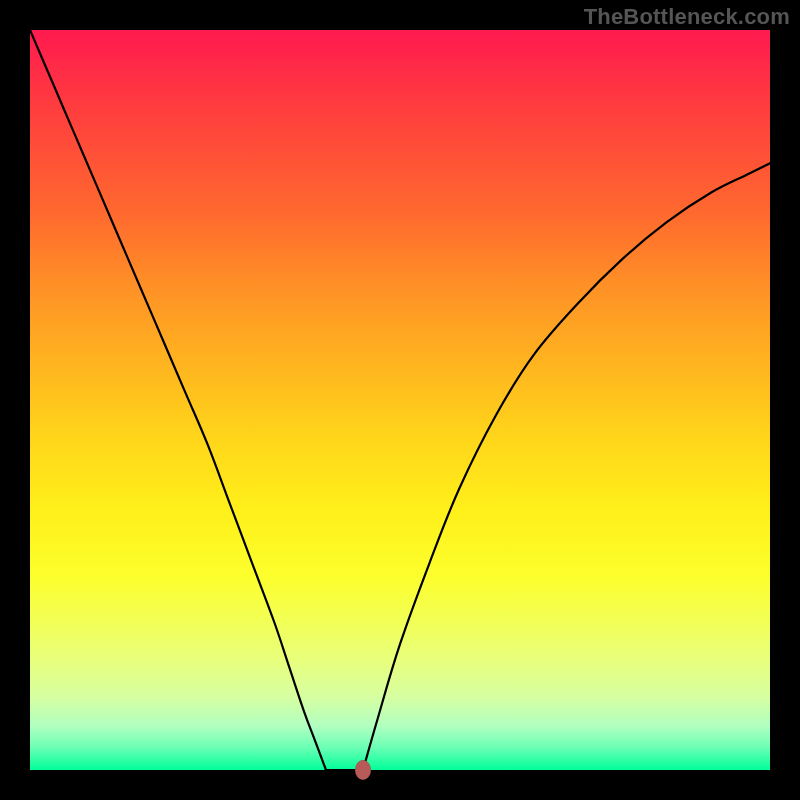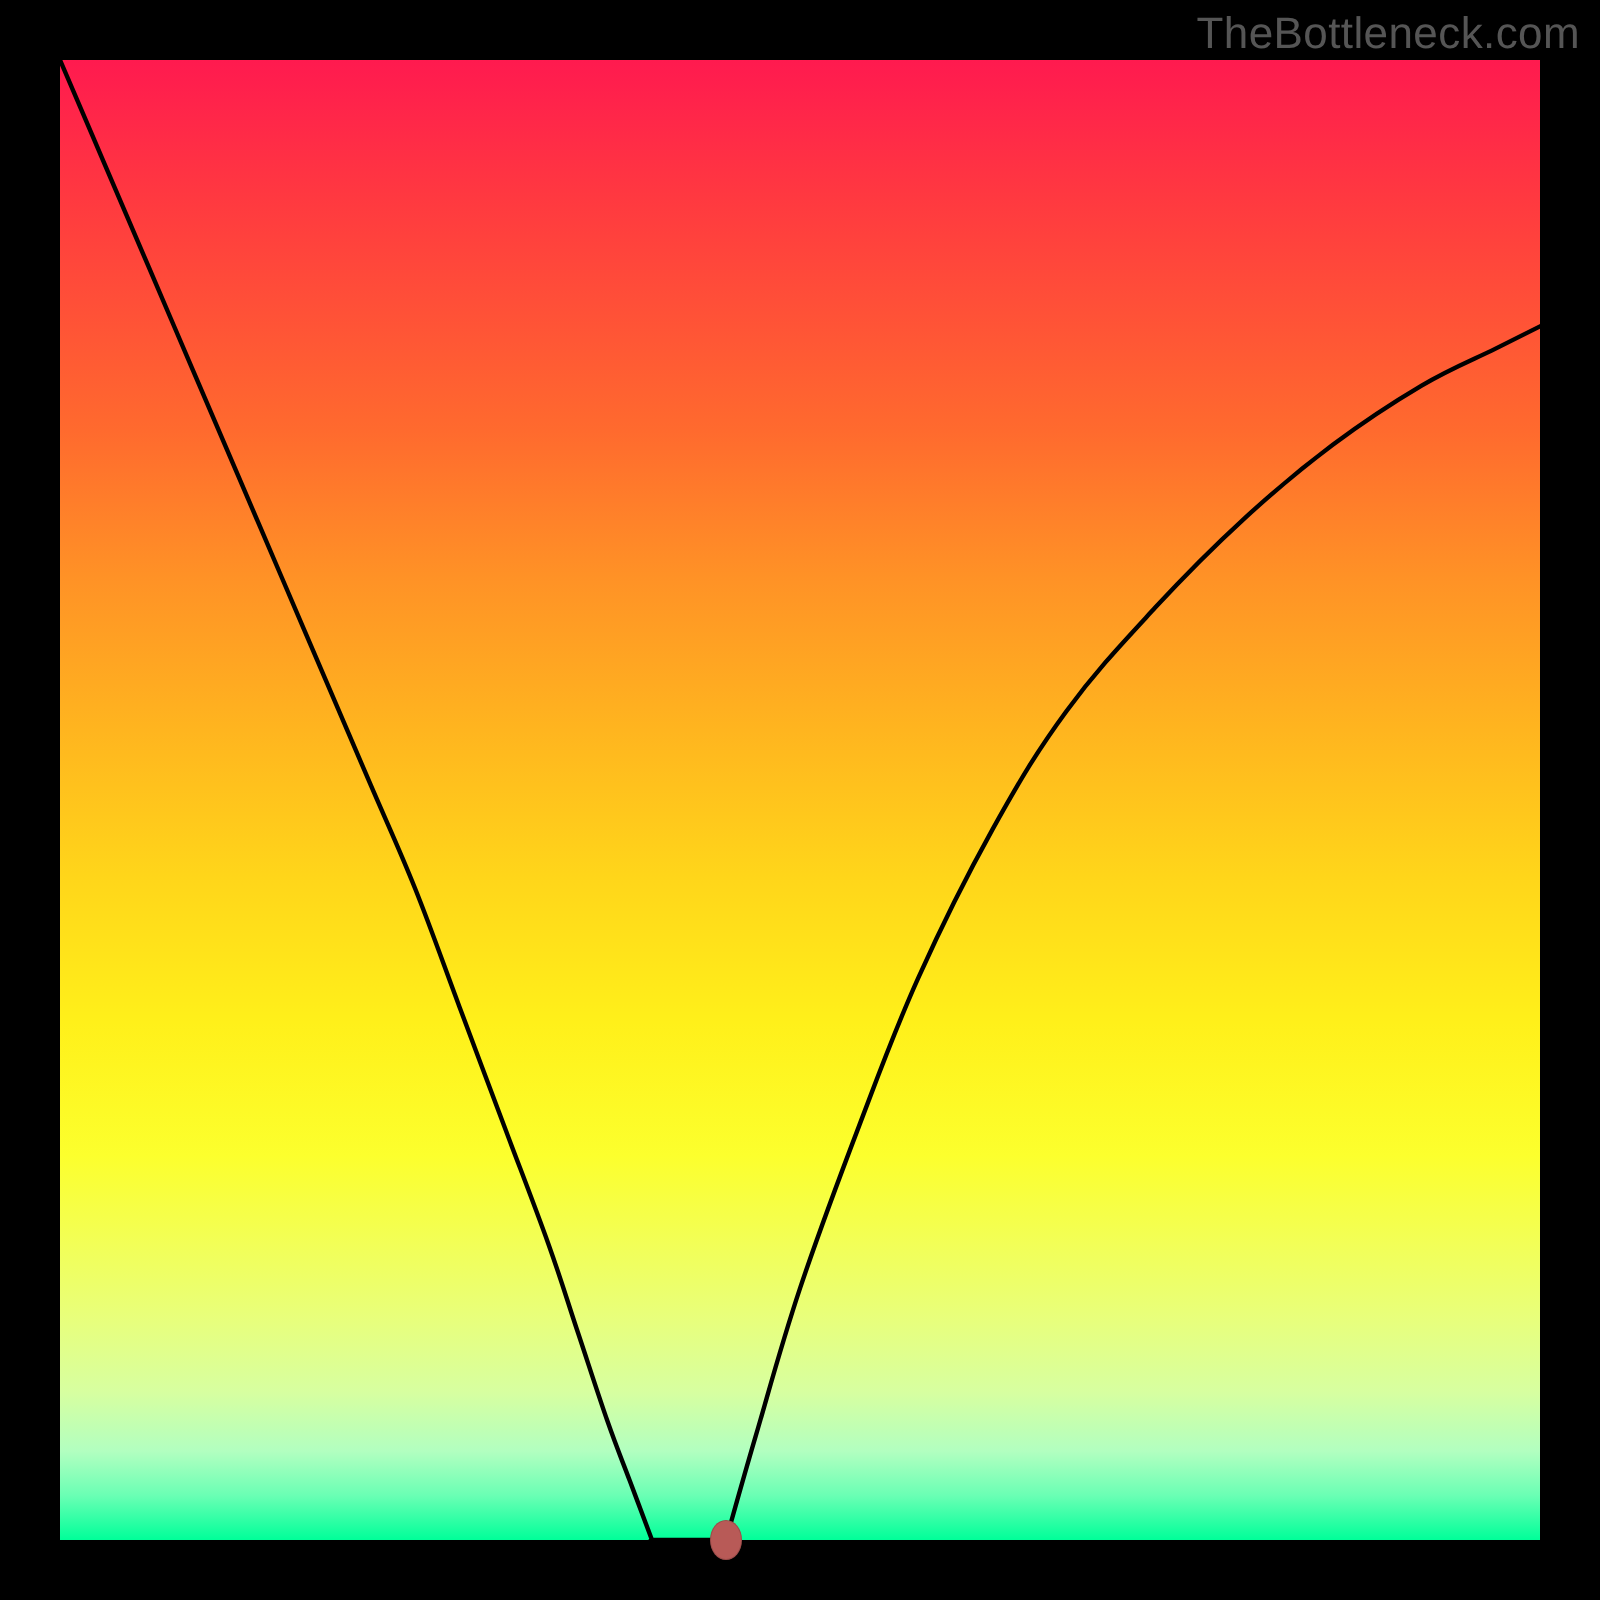--- a/index.html
+++ b/index.html
@@ -16,21 +16,21 @@
     width: 800px;
     height: 800px;
     background: #000;
   }
   .watermark {
     position: absolute;
     top: 4px;
     right: 10px;
     color: #555;
     font-size: 22px;
-    font-weight: 400;
+    font-weight: 700;
     letter-spacing: 0.2px;
     user-select: none;
   }
   .plot-area {
     position: absolute;
     left: 30px;
     top: 30px;
     width: 740px;
     height: 740px;
     

